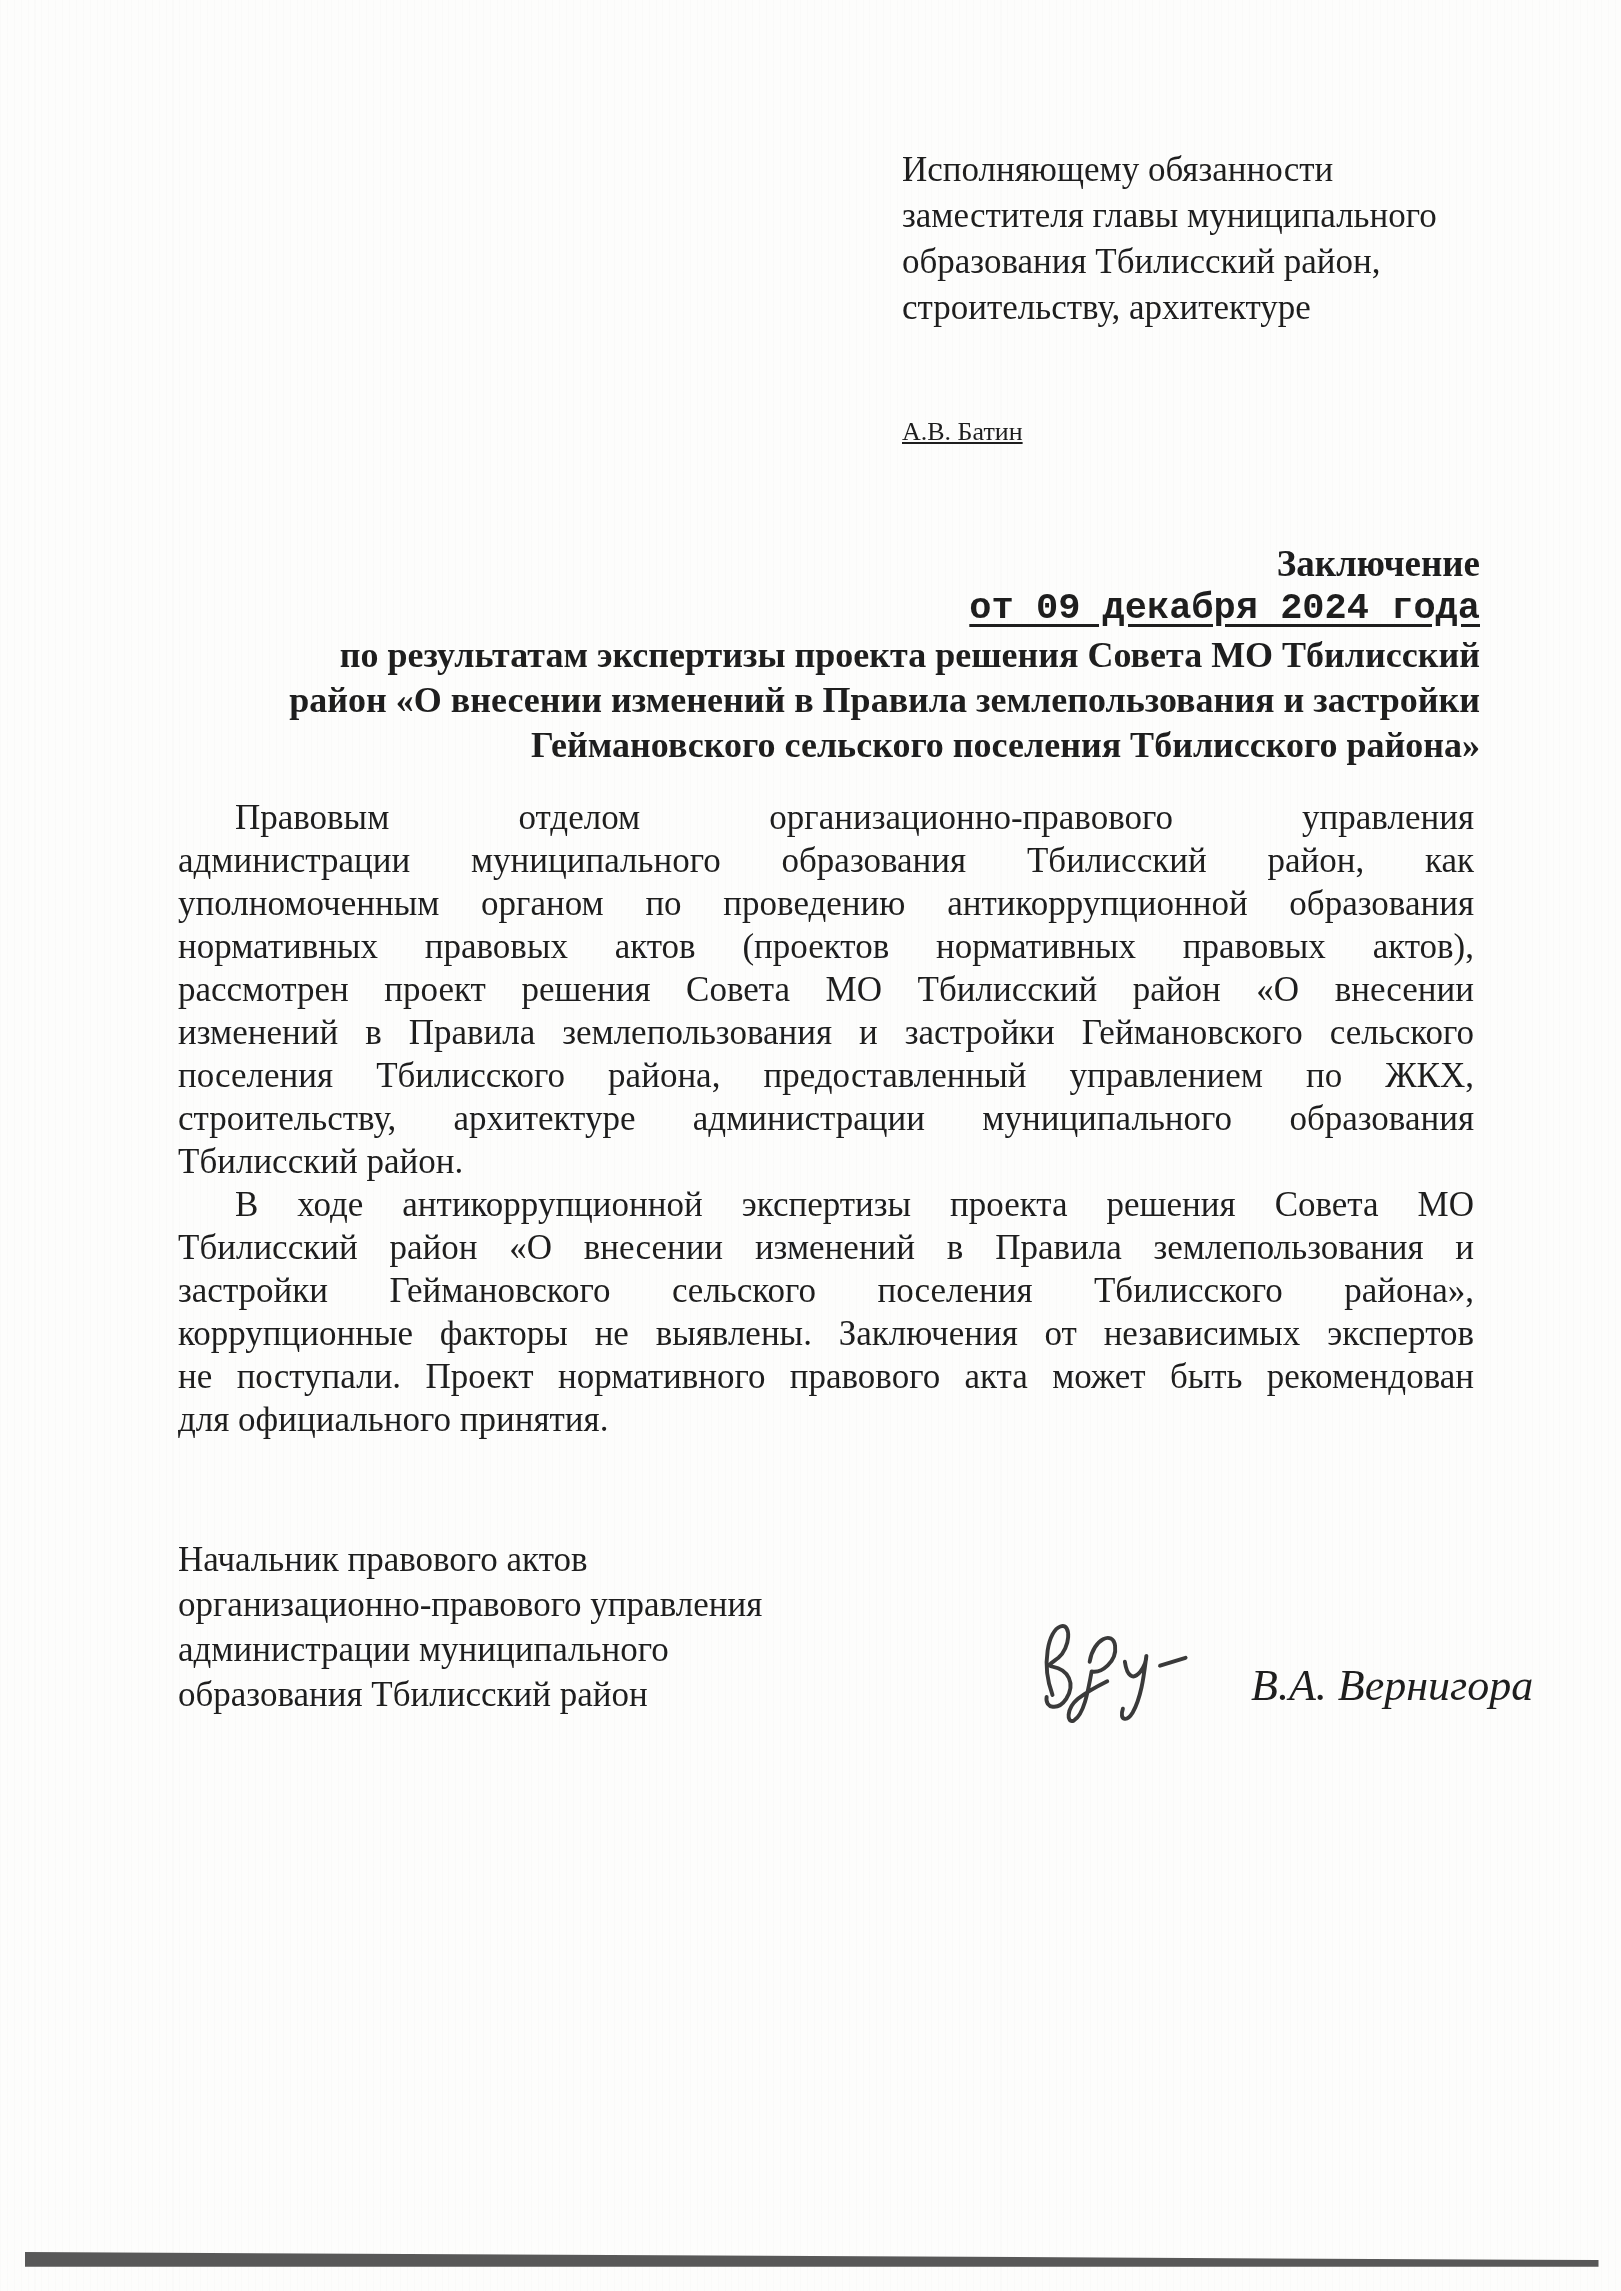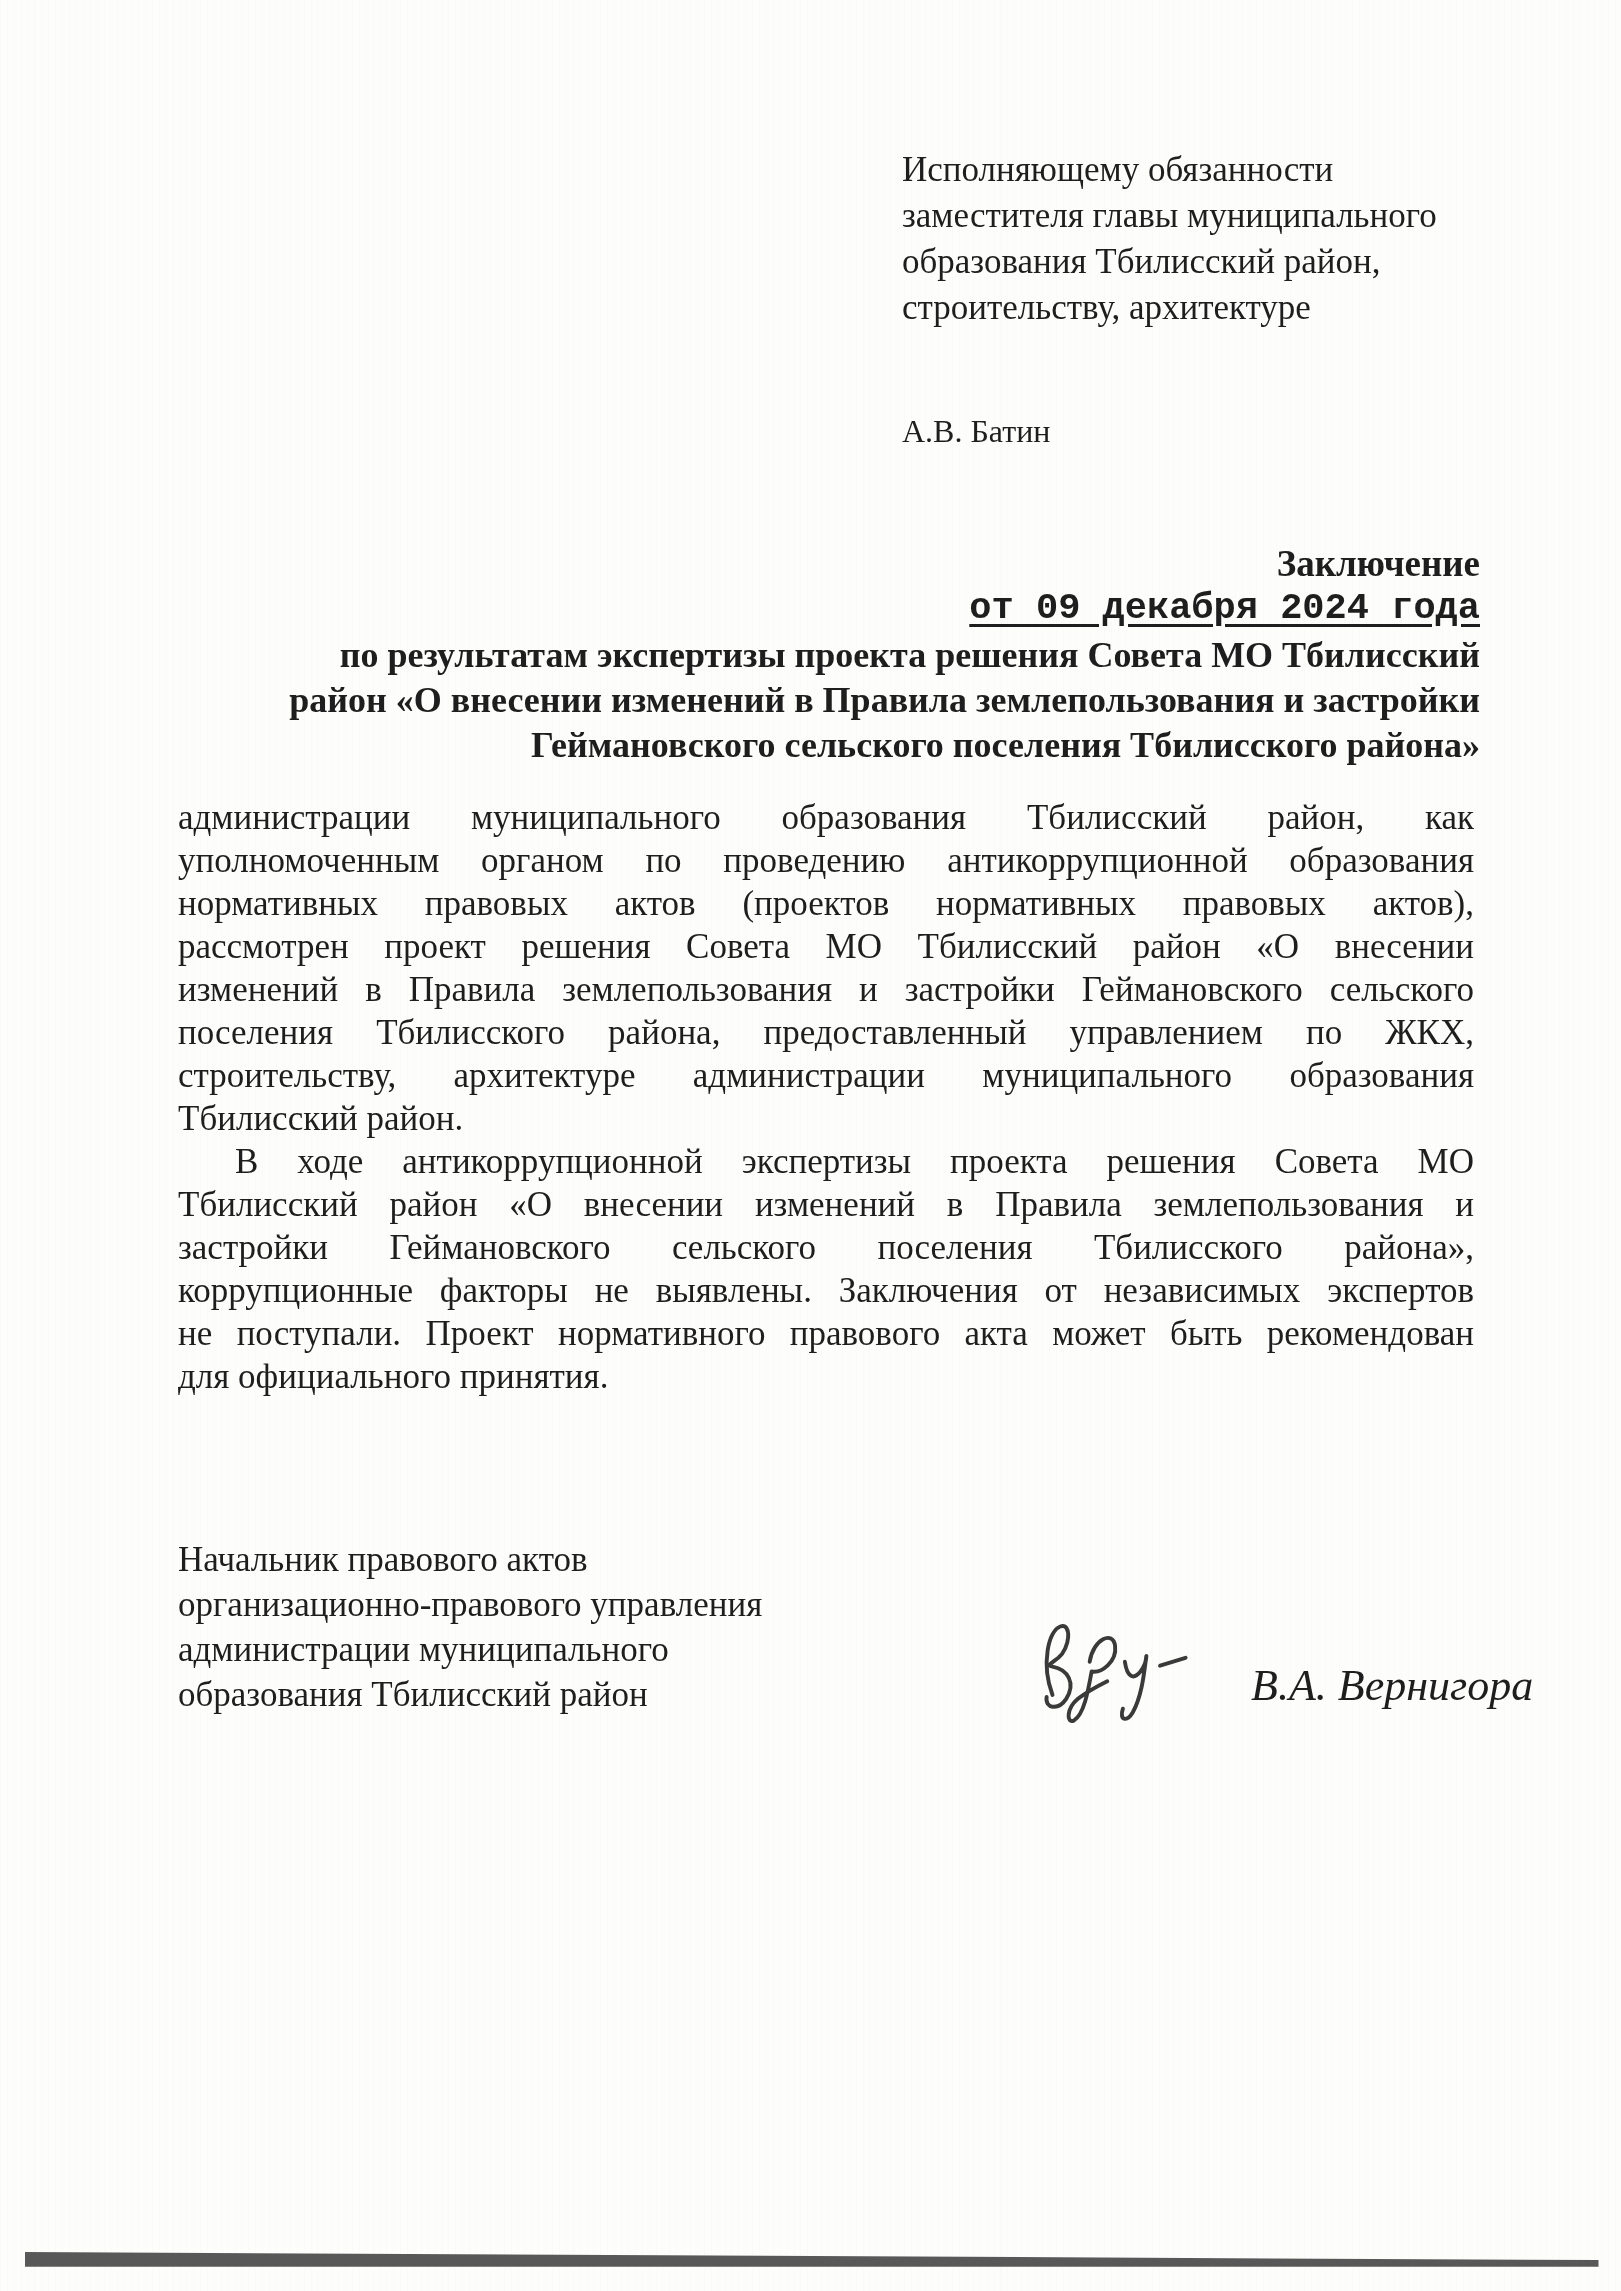--- a/index.html
+++ b/index.html
@@ -27,22 +27,23 @@
     top: 147px;
     width: 598px;
     font-size: 35px;
     line-height: 46px;
     font-family: Liberation Serif, serif;
   }
   .addressee-name {
     position: absolute;
     left: 902px;
     top: 410px;
-    font-size: 32px;
+    font-size: 26px;
     line-height: 43px;
+    text-decoration: underline;
   }
 
   
   .title-block {
     position: absolute;
     left: 176px;
     top: 541px;
     width: 1304px;
     text-align: right;
     font-weight: bold;
@@ -137,20 +138,21 @@
     <div class="title-date">от 09 декабря 2024 года</div>
     <div class="title-subject">
       <div>по результатам экспертизы проекта решения Совета МО Тбилисский</div>
       <div>район «О внесении изменений в Правила землепользования и застройки</div>
       <div>Геймановского сельского поселения Тбилисского района»</div>
     </div>
   </div>
 
   <div class="body-block">
     <div>
+      <div class="jline first">Правовым отделом организационно-правового управления</div>
       <div class="jline">администрации муниципального образования Тбилисский район, как</div>
       <div class="jline">уполномоченным органом по проведению антикоррупционной образования</div>
       <div class="jline">нормативных правовых актов (проектов нормативных правовых актов),</div>
       <div class="jline">рассмотрен проект решения Совета МО Тбилисский район «О внесении</div>
       <div class="jline">изменений в Правила землепользования и застройки Геймановского сельского</div>
       <div class="jline">поселения Тбилисского района, предоставленный управлением по ЖКХ,</div>
       <div class="jline">строительству, архитектуре администрации муниципального образования</div>
       <div class="jline last">Тбилисский район.</div>
     </div>
     <div>

